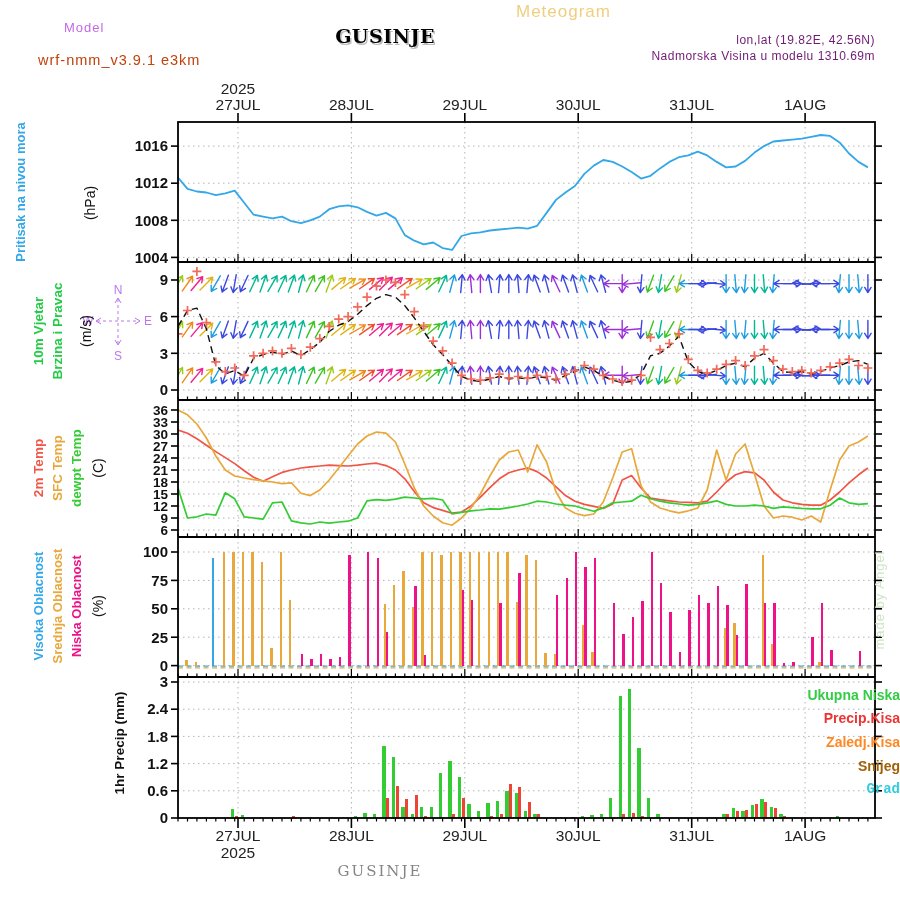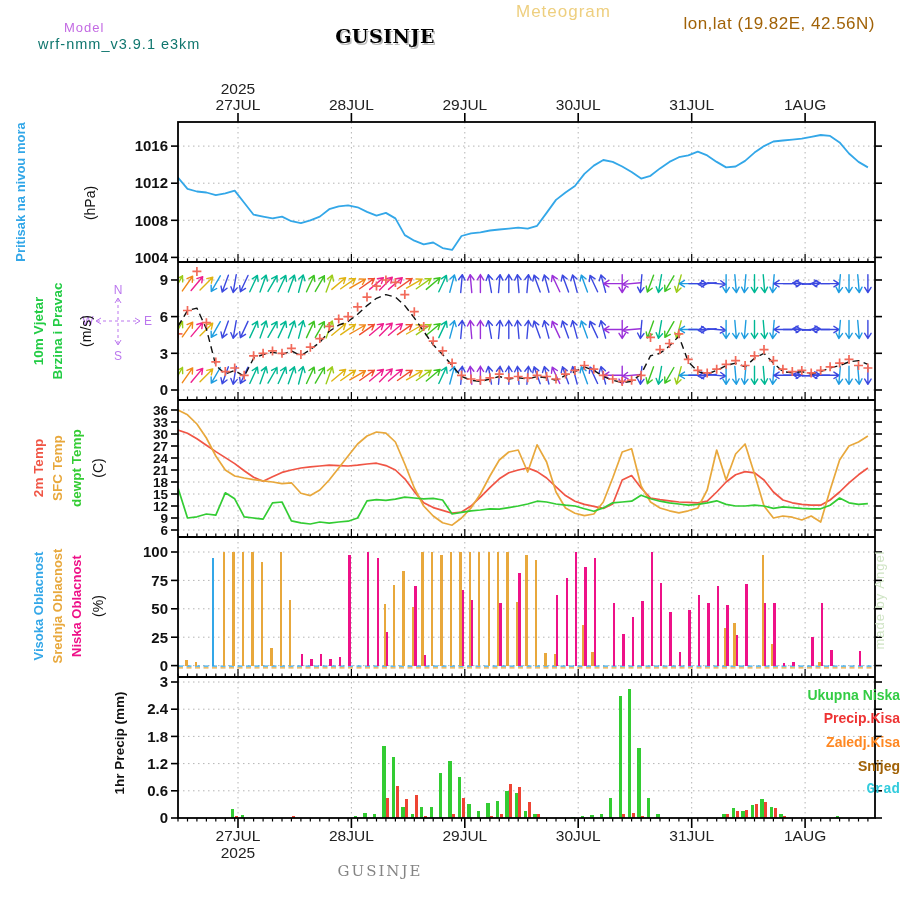--- a/index.html
+++ b/index.html
@@ -4,22 +4,22 @@
 <style>
   html,body{margin:0;padding:0;background:#fff;}
   #page{position:relative;width:900px;height:900px;background:#fff;overflow:hidden;
         font-family:"Liberation Sans",sans-serif;}
   .abs{position:absolute;white-space:nowrap;}
   .vlabel{position:absolute;white-space:nowrap;transform:translate(-50%,-50%) rotate(-90deg);}
   .meteogram{left:516px;top:2px;font-size:17px;color:#eecf7f;letter-spacing:1px;}
   .model{left:64px;top:20px;font-size:13px;color:#c36ae3;letter-spacing:1px;}
   .station{left:300px;top:25px;width:170px;text-align:center;font-family:"DejaVu Serif",serif;
            font-weight:bold;font-size:19px;color:#000;text-shadow:1.5px 1.5px 0 #bdbdbd;letter-spacing:.5px;}
-  .mversion{left:38px;top:36px;font-size:14.5px;color:#0f766e;letter-spacing:1px;}
-  .hdr-right{right:25px;top:16px;text-align:right;font-size:17px;color:#a16207;line-height:16px;letter-spacing:.5px;}
+  .mversion{left:38px;top:52px;font-size:14.5px;color:#c2410c;letter-spacing:1px;}
+  .hdr-right{right:25px;top:32px;text-align:right;font-size:12px;color:#701a75;line-height:16px;letter-spacing:.5px;}
   .p1t{left:20px;top:192px;font-size:13px;font-weight:bold;color:#33a7e8;}
   .p1u{left:90px;top:203px;font-size:14px;color:#111;}
   .p2t1{left:38px;top:331px;font-size:13.5px;font-weight:bold;color:#22cc44;}
   .p2t2{left:57px;top:331px;font-size:13.5px;font-weight:bold;color:#22cc44;}
   .p2u{left:86px;top:331px;font-size:14px;color:#111;}
   .p3a{left:38px;top:468px;font-size:13.5px;font-weight:bold;color:#f05545;}
   .p3b{left:57px;top:468px;font-size:13.5px;font-weight:bold;color:#e8a83c;}
   .p3c{left:76px;top:468px;font-size:13.5px;font-weight:bold;color:#33cc33;}
   .p3u{left:98px;top:468px;font-size:14px;color:#111;}
   .p4a{left:38px;top:606px;font-size:13px;font-weight:bold;color:#33a7e8;}
@@ -1471,20 +1471,21 @@
         <text x="238.0" y="858" text-anchor="middle">2025</text>
       </g>
     </svg>
 
   <div class="abs meteogram">Meteogram</div>
   <div class="abs model">Model</div>
   <div class="abs station">GUSINJE</div>
   <div class="abs mversion">wrf-nmm_v3.9.1 e3km</div>
   <div class="abs hdr-right">
     <div>lon,lat (19.82E, 42.56N)</div>
+    <div>Nadmorska Visina u modelu 1310.69m</div>
   </div>
 
   <div class="vlabel p1t">Pritisak na nivou mora</div>
   <div class="vlabel p1u">(hPa)</div>
 
   <div class="vlabel p2t1">10m Vjetar</div>
   <div class="vlabel p2t2">Brzina i Pravac</div>
   <div class="vlabel p2u">(m/s)</div>
 
   <div class="vlabel p3a">2m Temp</div>

